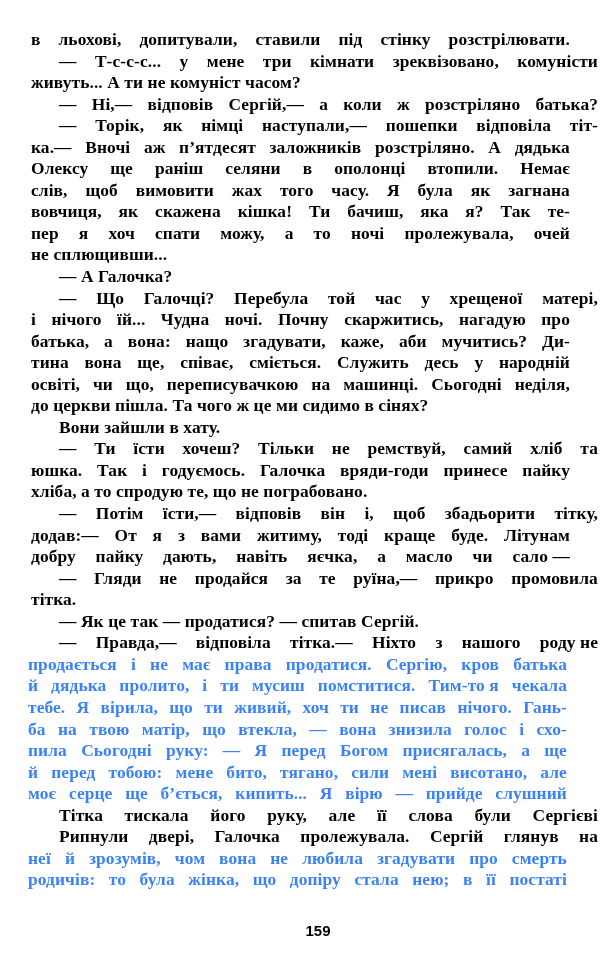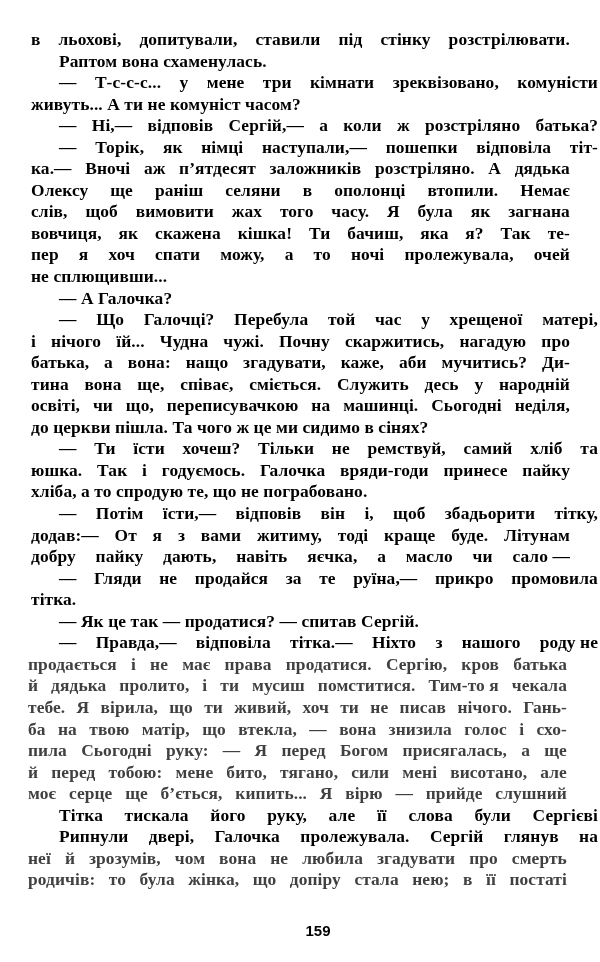--- a/index.html
+++ b/index.html
@@ -52,21 +52,21 @@
   }
   .just > span { white-space: pre; }
 
   
   .ind { padding-left: 28px; }
 
   
   .clipL { margin-left: -3px; }
 
   
-  .faded { color: #404040; }
+  .faded { color: #3b82f6; }
   .faded2 { color: #4a4a4a; }
 
   .pagenum {
     position: absolute;
     top: 922px;
     left: 0;
     width: 600px;
     text-align: center;
     font-size: 15px;
     font-weight: 700;
@@ -95,21 +95,20 @@
     <div class="ln just">
       <span>в</span>
       <span>льохові,</span>
       <span>допитували,</span>
       <span>ставили</span>
       <span>під</span>
       <span>стінку</span>
       <span>розстрілювати.</span>
     </div>
 
-    <div class="ln ind">Раптом вона схаменулась.</div>
 
     <div class="ln just ind">
       <span>—</span>
       <span>Т-с-с-с...</span>
       <span>у</span>
       <span>мене</span>
       <span>три</span>
       <span>кімнати</span>
       <span>зреквізовано,</span>
       <span>комуністи</span>
@@ -215,21 +214,21 @@
       <span>у</span>
       <span>хрещеної</span>
       <span>матері,</span>
     </div>
 
     <div class="ln just">
       <span>і</span>
       <span>нічого</span>
       <span>їй...</span>
       <span>Чудна</span>
-      <span>чужі.</span>
+      <span>ночі.</span>
       <span>Почну</span>
       <span>скаржитись,</span>
       <span>нагадую</span>
       <span>про</span>
     </div>
 
     <div class="ln just">
       <span>батька,</span>
       <span>а</span>
       <span>вона:</span>
@@ -259,20 +258,21 @@
       <span>що,</span>
       <span>переписувачкою</span>
       <span>на</span>
       <span>машинці.</span>
       <span>Сьогодні</span>
       <span>неділя,</span>
     </div>
 
     <div class="ln">до церкви пішла. Та чого ж це ми сидимо в сінях?</div>
 
+    <div class="ln ind">Вони зайшли в хату.</div>
 
     <div class="ln just ind">
       <span>—</span>
       <span>Ти</span>
       <span>їсти</span>
       <span>хочеш?</span>
       <span>Тільки</span>
       <span>не</span>
       <span>ремствуй,</span>
       <span>самий</span>

